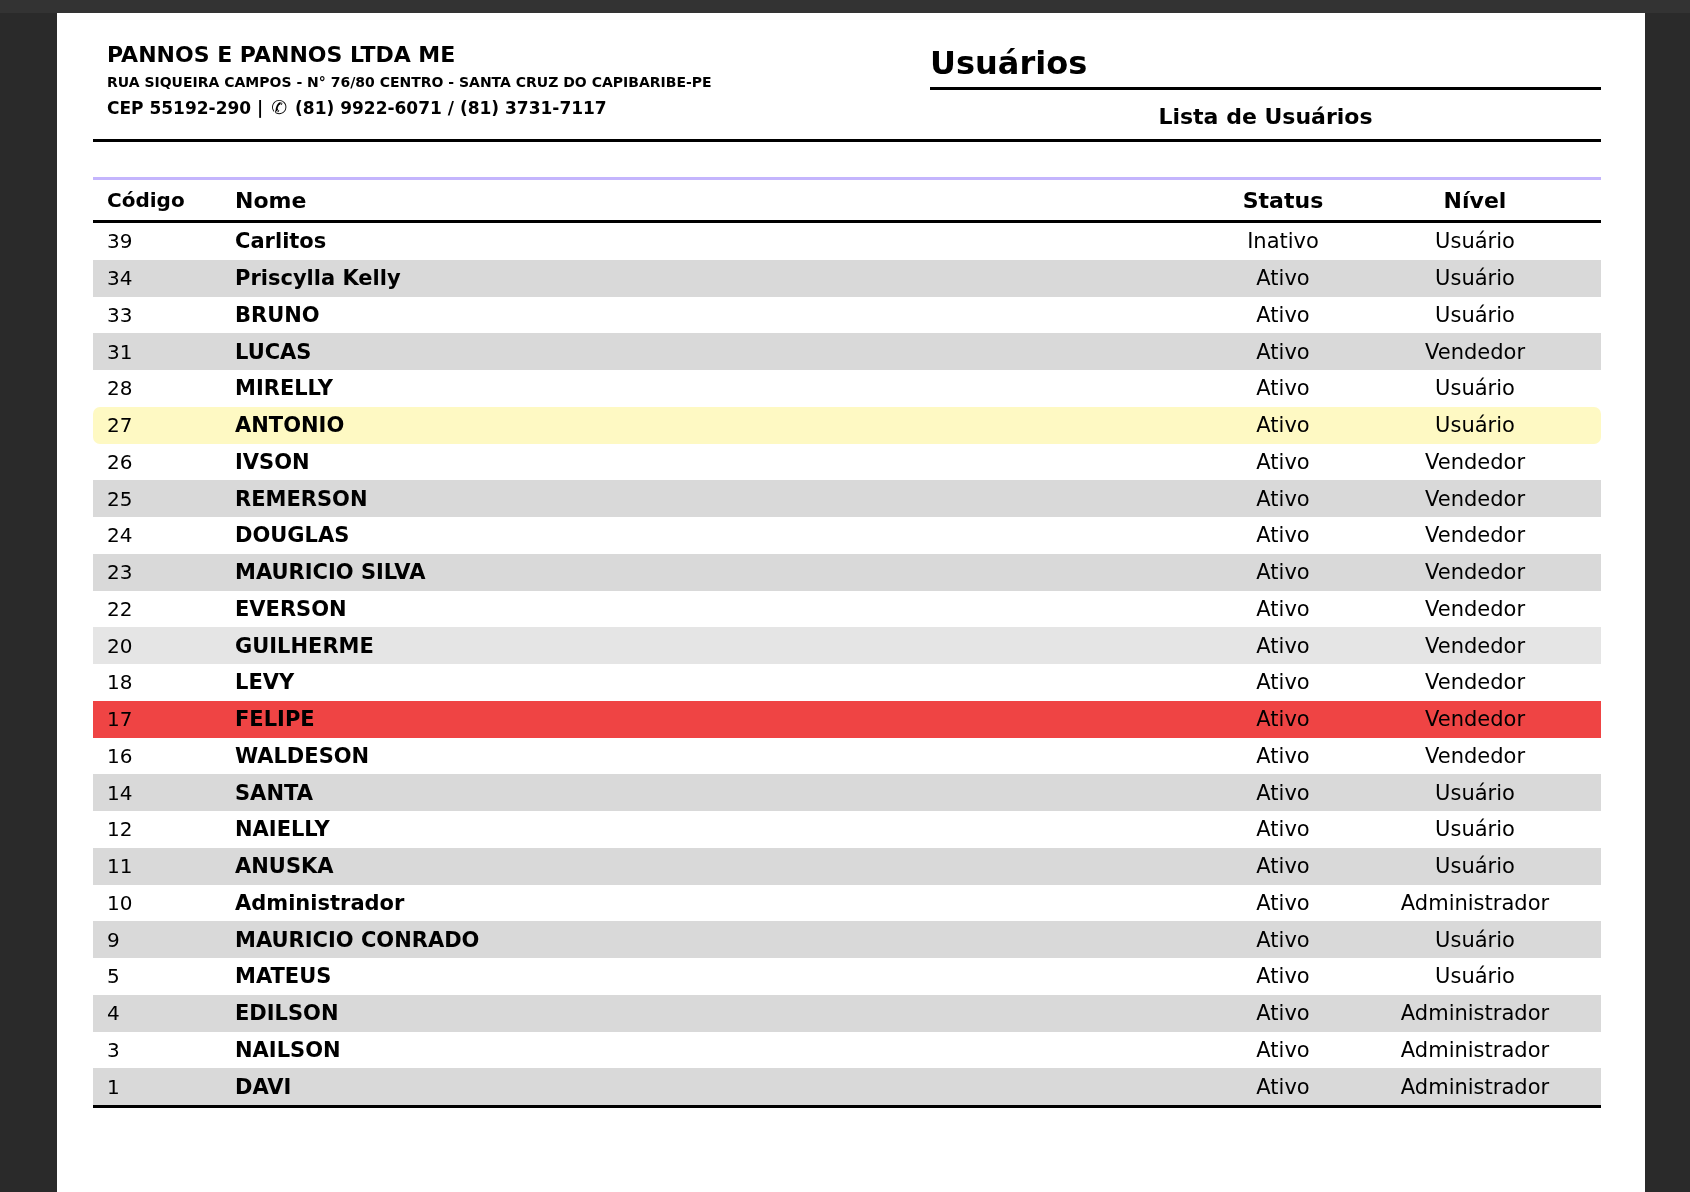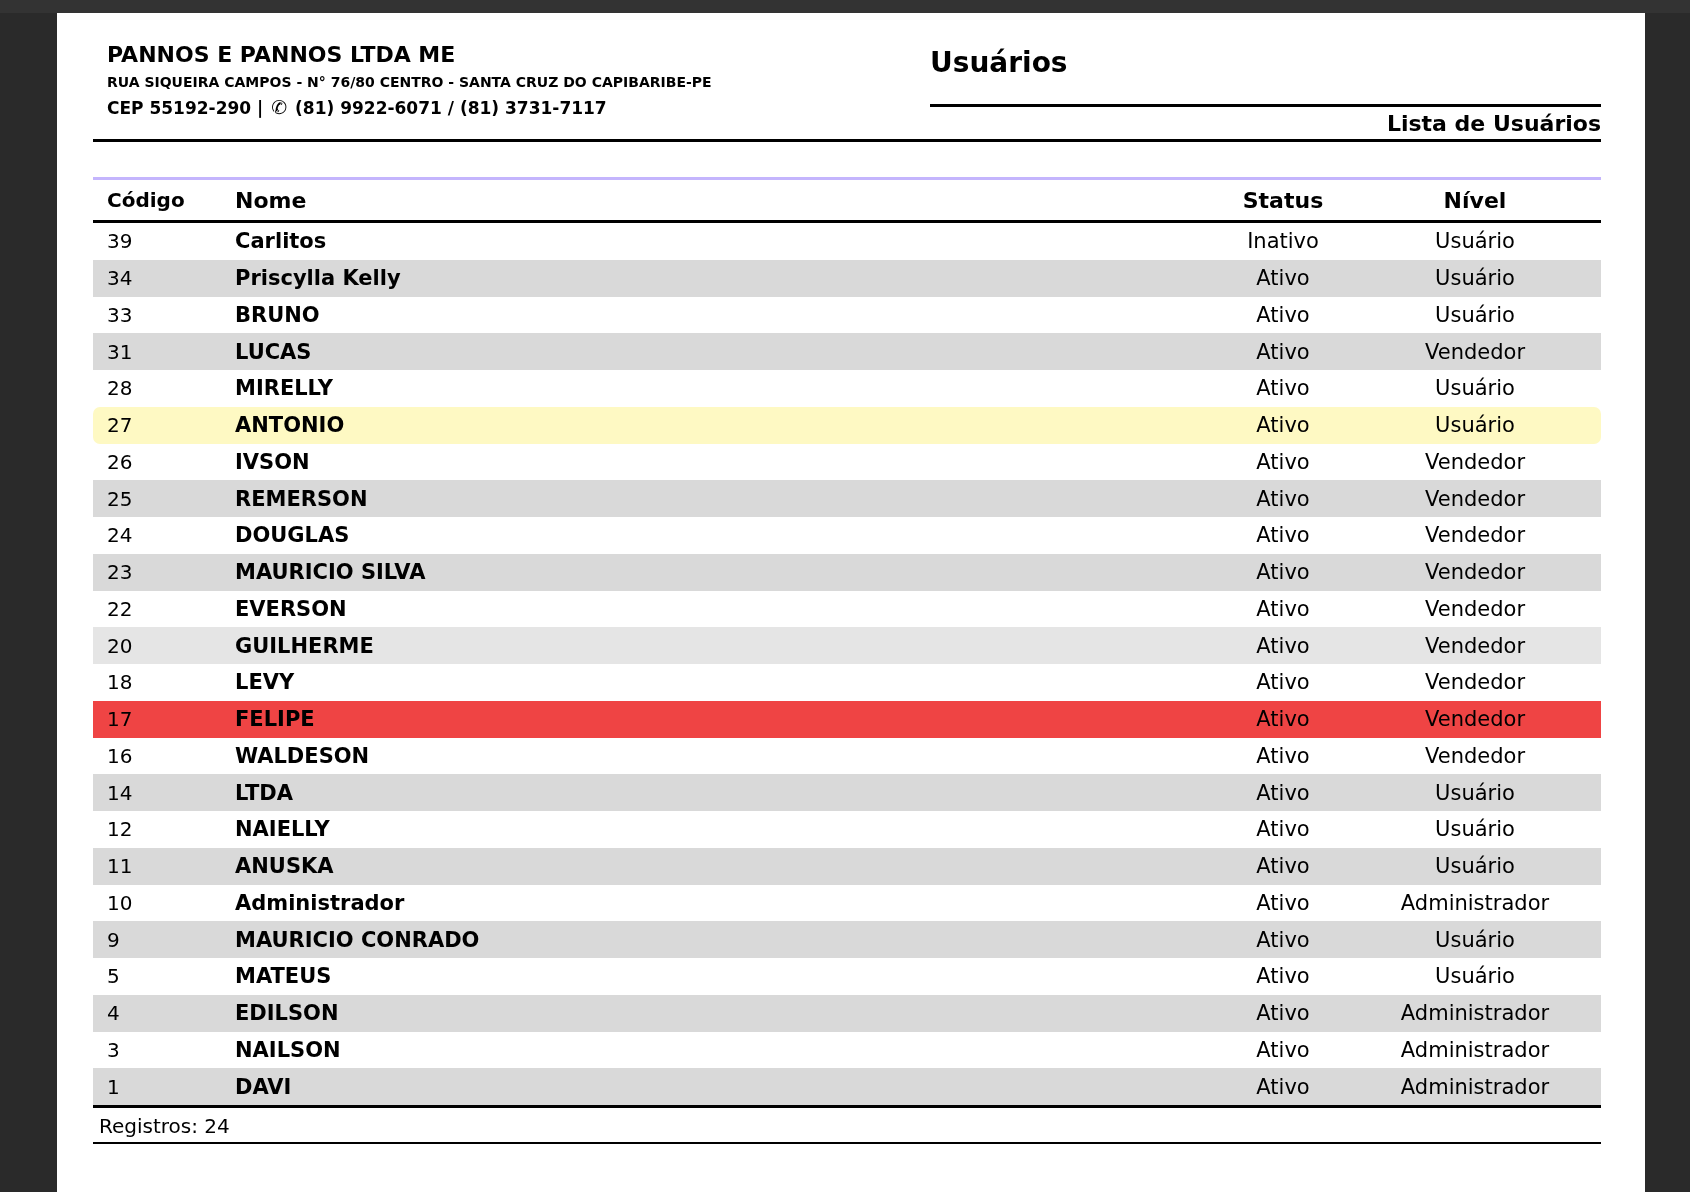--- a/index.html
+++ b/index.html
@@ -20,26 +20,26 @@
   }
   
   .company { position: absolute; left: 50px; top: 27px; }
   .company-name  { font-size: 22px; font-weight: bold; line-height: 30px; white-space: nowrap; }
   .company-address { font-size: 14px; font-weight: bold; line-height: 25px; white-space: nowrap; }
   .company-cep   { font-size: 17px; font-weight: bold; line-height: 25px; white-space: nowrap; }
   .phone-icon { font-size: 19px; font-weight: normal; padding: 0 2px; }
   
   .title-block { position: absolute; left: 873px; top: 30px; width: 671px; }
   .report-title {
-    font-size: 28px; font-weight: bold; line-height: 40px;
-    padding-bottom: 21px; border-bottom: 3px solid #000;
+    font-size: 32px; font-weight: bold; line-height: 40px;
+    padding-bottom: 4px; border-bottom: 3px solid #000;
   }
   .report-subtitle {
     font-size: 22px; font-weight: bold; line-height: 26px;
-    text-align: right; margin-top: 4px;
+    text-align: center; margin-top: 14px;
   }
   
   .pre-rule {
     position: absolute; left: 36px; top: 126px; width: 1508px; height: 0;
     border-top: 3px solid #000;
   }
   .report-table { position: absolute; left: 36px; top: 164px; width: 1508px; }
   .thead {
     display: flex; align-items: center; height: 46px;
     border-top: 3px solid #c4b5fd; border-bottom: 3px solid #000;
@@ -193,21 +193,21 @@
         </div>
         <div class="row">
           <span class="col-codigo">16</span>
           <span class="col-nome">WALDESON</span>
           <span class="col-status">Ativo</span>
           <span class="col-nivel">Vendedor</span>
           <span class="col-spacer"></span>
         </div>
         <div class="row" style="background: rgb(217, 217, 217);">
           <span class="col-codigo">14</span>
-          <span class="col-nome">LTDA</span>
+          <span class="col-nome">SANTA</span>
           <span class="col-status">Ativo</span>
           <span class="col-nivel">Usuário</span>
           <span class="col-spacer"></span>
         </div>
         <div class="row">
           <span class="col-codigo">12</span>
           <span class="col-nome">NAIELLY</span>
           <span class="col-status">Ativo</span>
           <span class="col-nivel">Usuário</span>
           <span class="col-spacer"></span>
@@ -255,16 +255,15 @@
           <span class="col-spacer"></span>
         </div>
         <div class="row" style="background: rgb(217, 217, 217);">
           <span class="col-codigo">1</span>
           <span class="col-nome">DAVI</span>
           <span class="col-status">Ativo</span>
           <span class="col-nivel">Administrador</span>
           <span class="col-spacer"></span>
         </div>
       </div>
-    <div class="registros-row">Registros: 24</div>
   </div>
 
 </div>
 
 </body></html>

